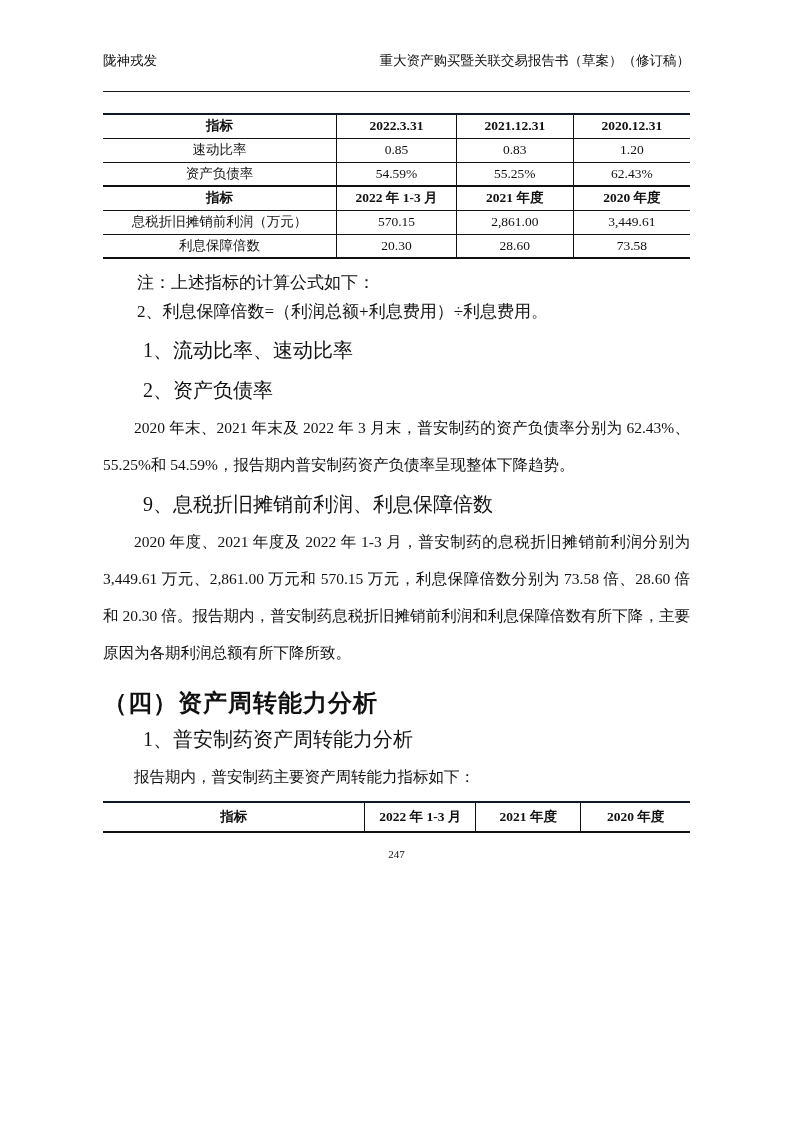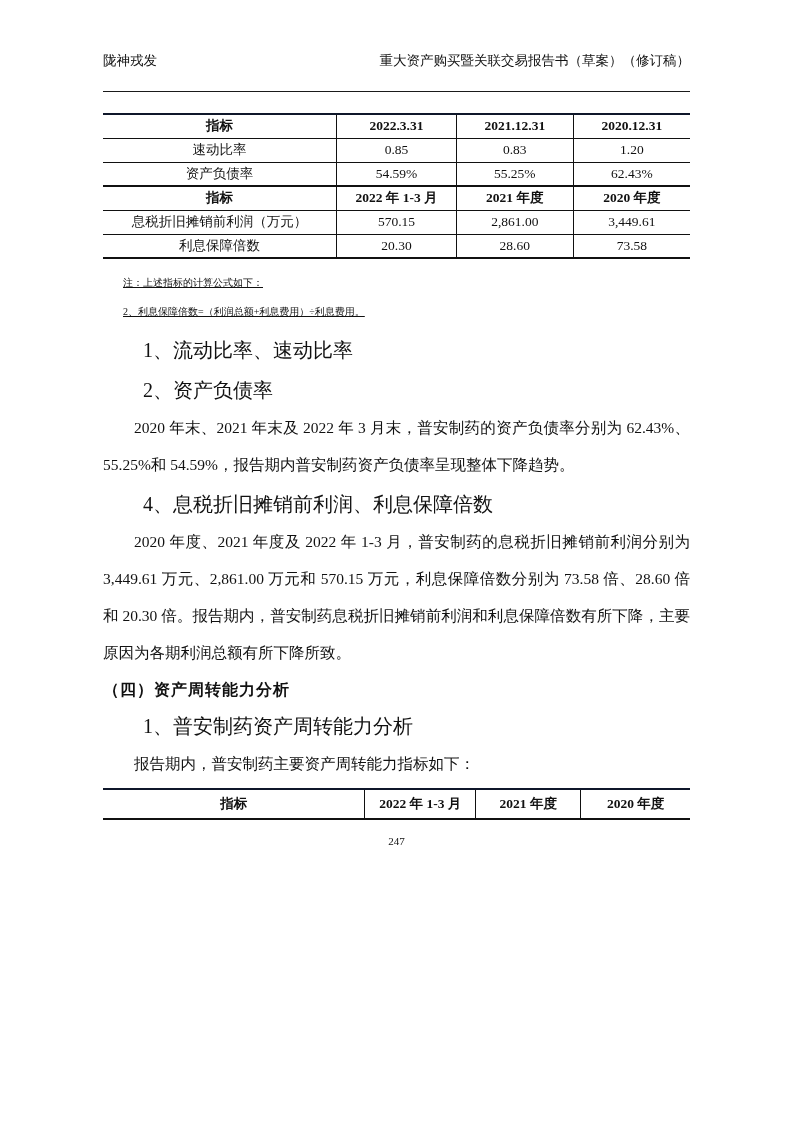--- a/index.html
+++ b/index.html
@@ -32,40 +32,40 @@
     border-bottom:1px solid #111;
     overflow:hidden; white-space:nowrap;
   }
   td + td { border-left:1px solid #111; }
   tr.hrow td { font-weight:bold; }
   tr.thick-top td { border-top:2px solid #111; }
 
   
   .note { margin-top:10px; }
   .note p {
-    font-size:10px; line-height:28.5px;
-    text-indent:2em; text-align:justify;text-decoration:underline;
+    font-size:17px; line-height:28.5px;
+    text-indent:2em; text-align:justify;
   }
 
   
   .subhead {
     font-size:20px; line-height:37px; text-indent:2em;
     margin-top:3px;
   }
   .para {
     font-size:15.5px; line-height:37px; text-indent:2em;
     text-align:justify;
   }
   .body-block { margin-top:6px; }
 
   
   .chapter-title {
     font-family:"Liberation Sans","DejaVu Sans",sans-serif;
-    font-weight:bold; font-size:16px; line-height:30px;
-    margin-top:4px; letter-spacing:1px;
+    font-weight:bold; font-size:24px; line-height:30px;
+    margin-top:17px; letter-spacing:1px;
   }
 
   .tbl2 { margin-top:6px; }
   .tbl2 td { height:30px; font-weight:bold; }
 
   .pageno { text-align:center; font-size:11px; margin-top:15px; }
 </style>
 </head>
 <body>
 
@@ -127,21 +127,21 @@
     <p>注：上述指标的计算公式如下：</p>
     <p>2、利息保障倍数=（利润总额+利息费用）÷利息费用。</p>
   </div>
 
   <div class="body-block">
     <p class="subhead">1、流动比率、速动比率</p>
 
     <p class="subhead">2、资产负债率</p>
     <p class="para">2020 年末、2021 年末及 2022 年 3 月末，普安制药的资产负债率分别为 62.43%、55.25%和 54.59%，报告期内普安制药资产负债率呈现整体下降趋势。</p>
 
-    <p class="subhead">4、息税折旧摊销前利润、利息保障倍数</p>
+    <p class="subhead">9、息税折旧摊销前利润、利息保障倍数</p>
     <p class="para">2020 年度、2021 年度及 2022 年 1-3 月，普安制药的息税折旧摊销前利润分别为 3,449.61 万元、2,861.00 万元和 570.15 万元，利息保障倍数分别为 73.58 倍、28.60 倍和 20.30 倍。报告期内，普安制药息税折旧摊销前利润和利息保障倍数有所下降，主要原因为各期利润总额有所下降所致。</p>
   </div>
 
   <h2 class="chapter-title">（四）资产周转能力分析</h2>
   <p class="subhead">1、普安制药资产周转能力分析</p>
   <p class="para">报告期内，普安制药主要资产周转能力指标如下：</p>
 
   <table class="tbl2">
     <colgroup>
       <col style="width:44.6%">

